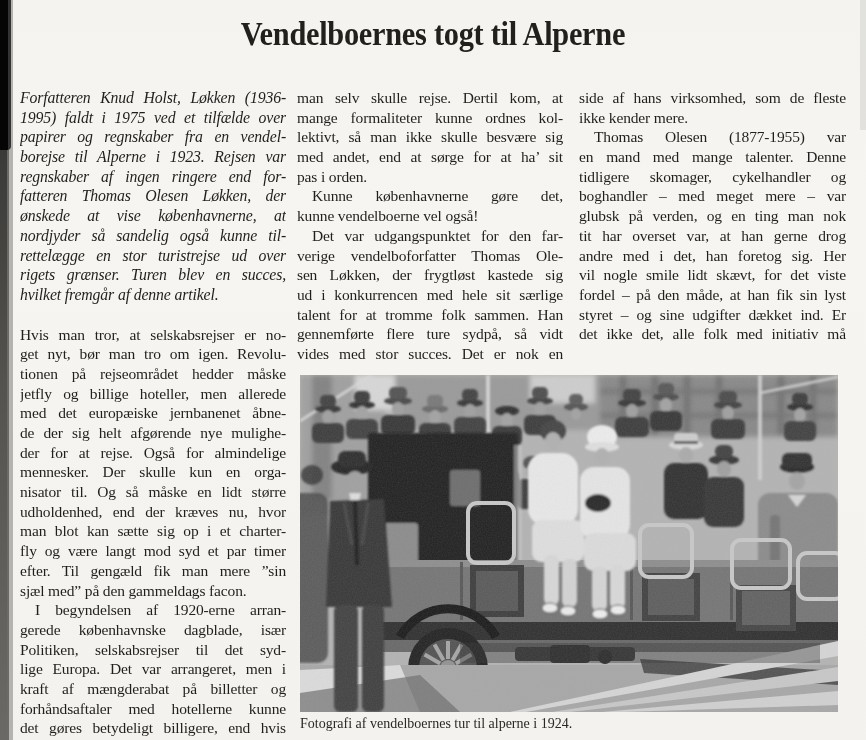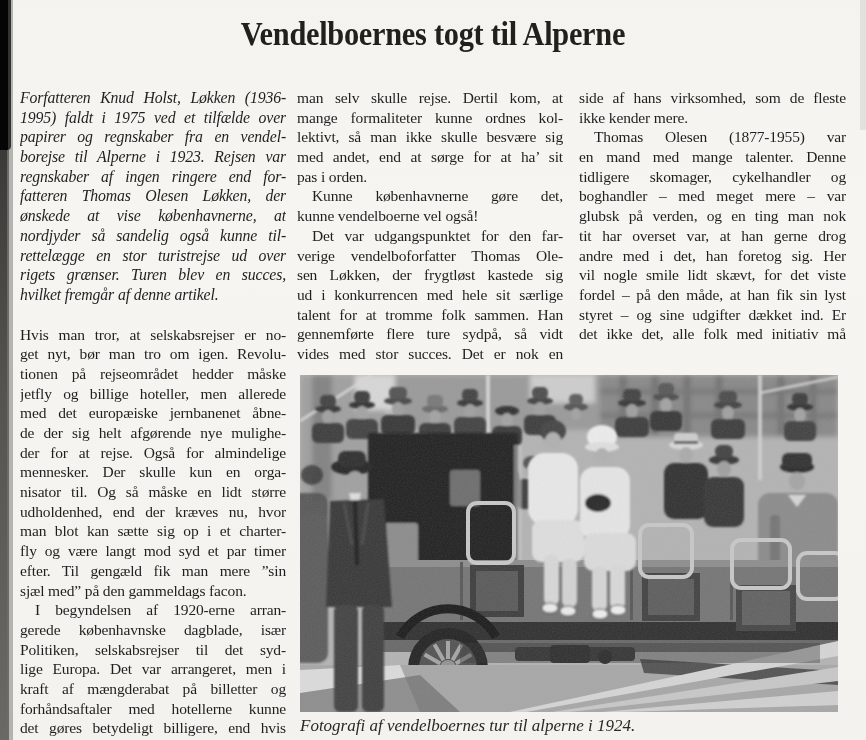--- a/index.html
+++ b/index.html
@@ -28,22 +28,22 @@
   .para.gap-after{margin-bottom:20px;}
   .para.italic{font-style:italic;font-size:15.8px;}
   .jline{height:19.7px;line-height:19.7px;text-align:justify;text-align-last:justify;
     overflow:hidden;white-space:normal;}
   .jline.jlast{text-align-last:left;}
   .jline.indent{text-indent:15px;}
   
   .photo-figure{position:absolute;left:300px;top:375px;width:538px;height:337px;overflow:hidden;
     background:#b9b7b3;}
   .photo-figure svg{display:block;filter:grayscale(1) contrast(1.03);}
-  .photo-caption{position:absolute;left:300px;top:716px;width:538px;font-style:italic;
-    font-size:17px;color:#2a2825;}
+  .photo-caption{position:absolute;left:300px;top:716px;width:538px;
+    font-size:14px;color:#2a2825;}
 </style>
 </head>
 <body>
 
 <div class="page">
   <div class="scan-edge"></div>
   <div class="scan-right"></div>
 
   <div class="title-wrap">
     <span class="article-title">Vendelboernes togt til Alperne</span>

